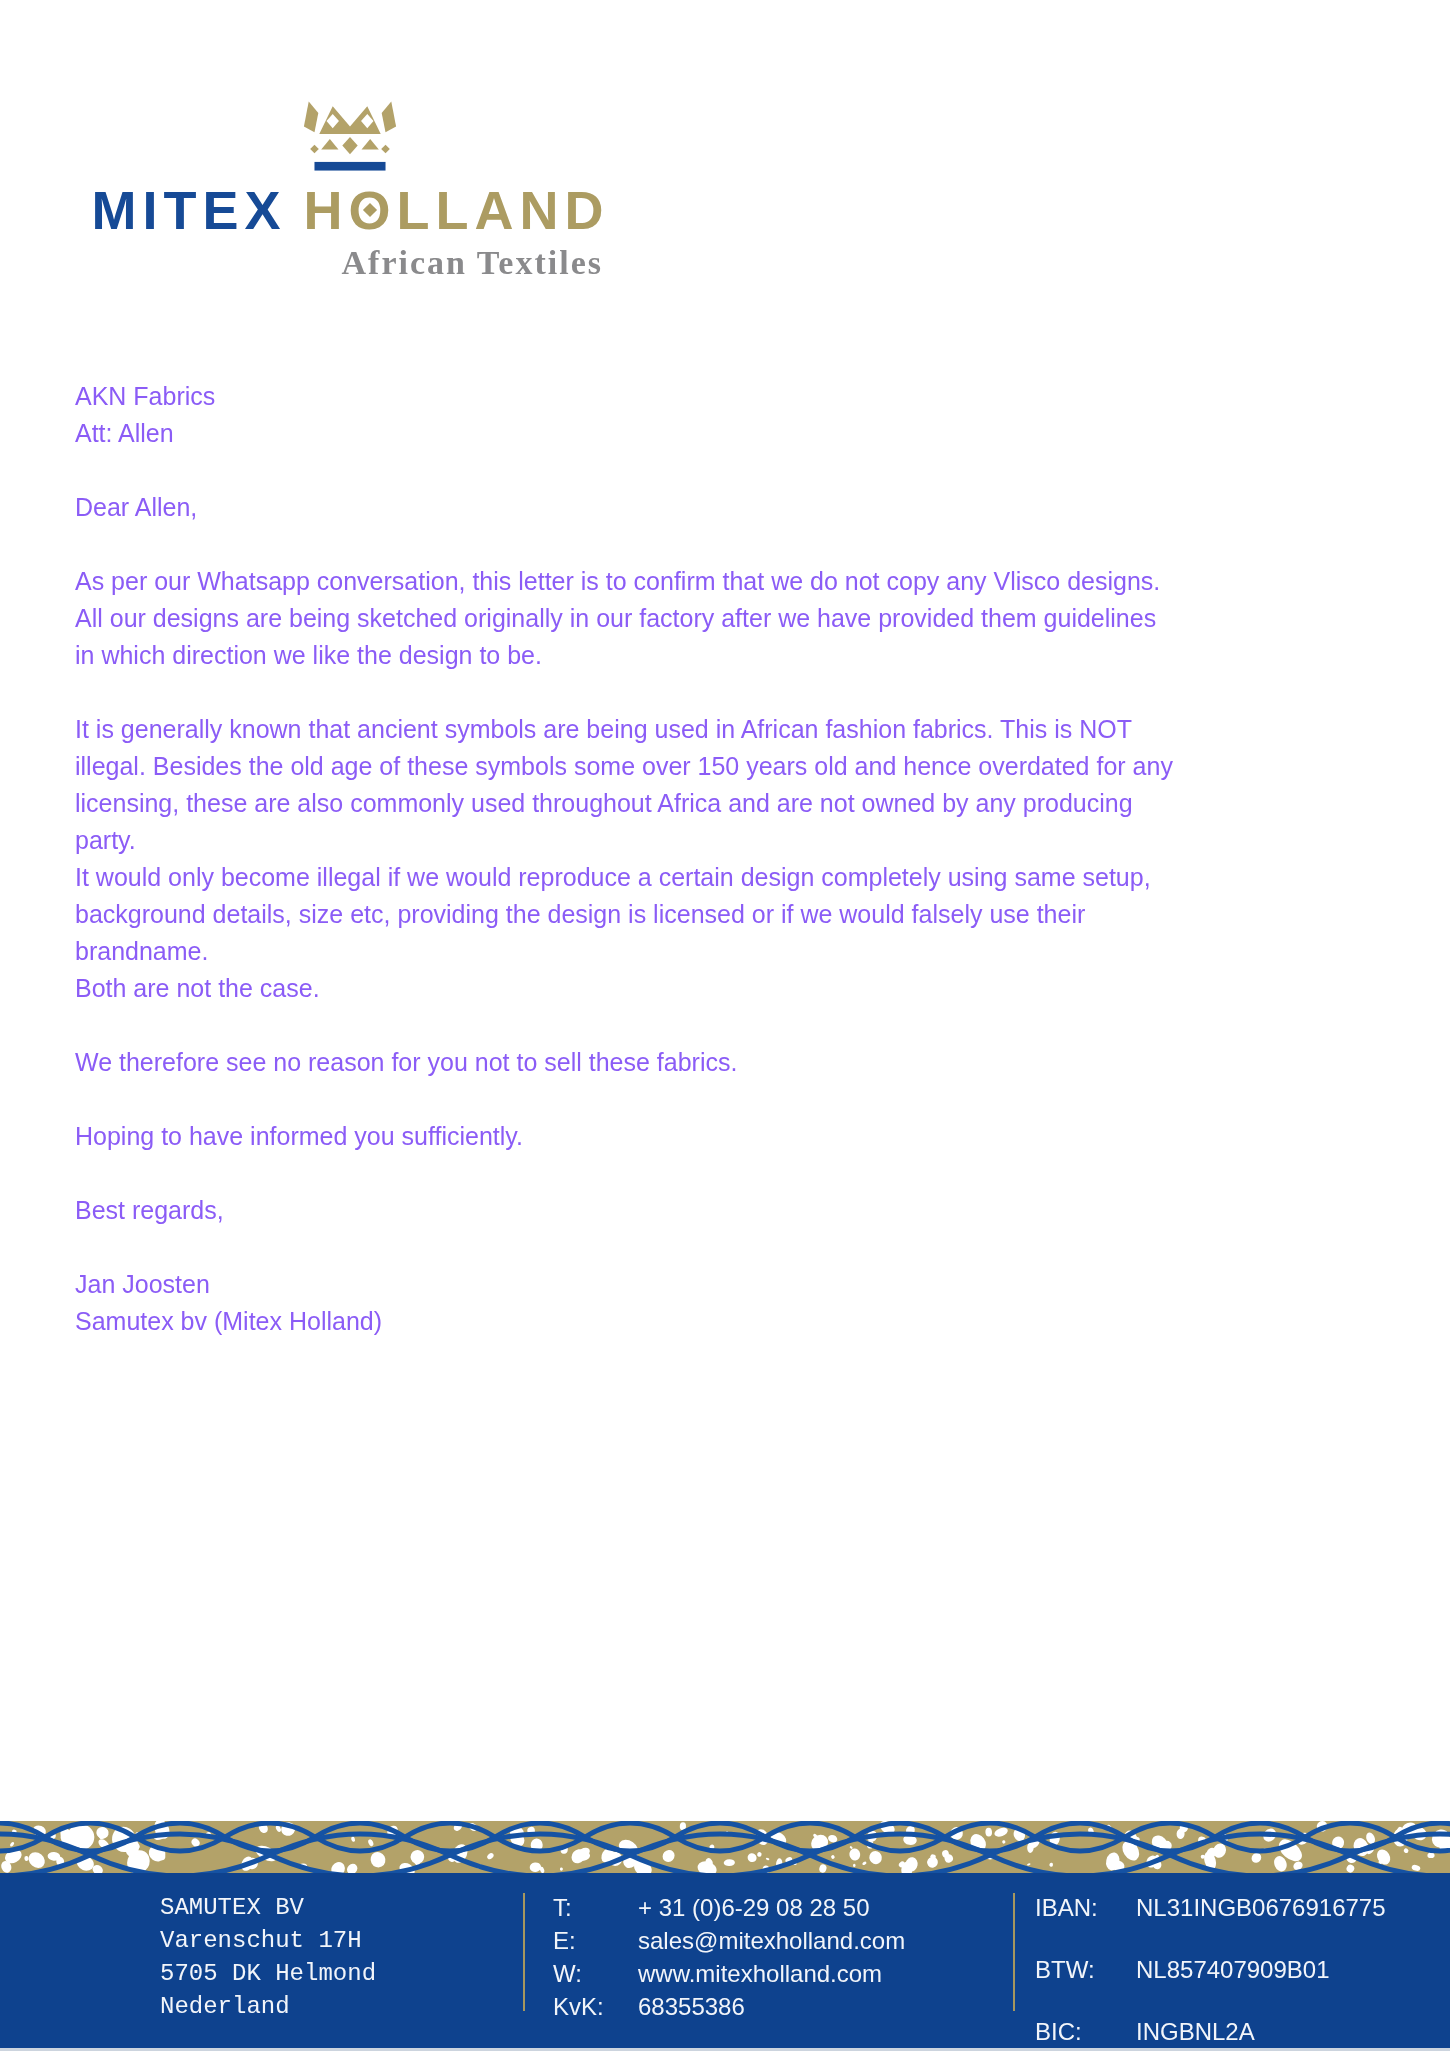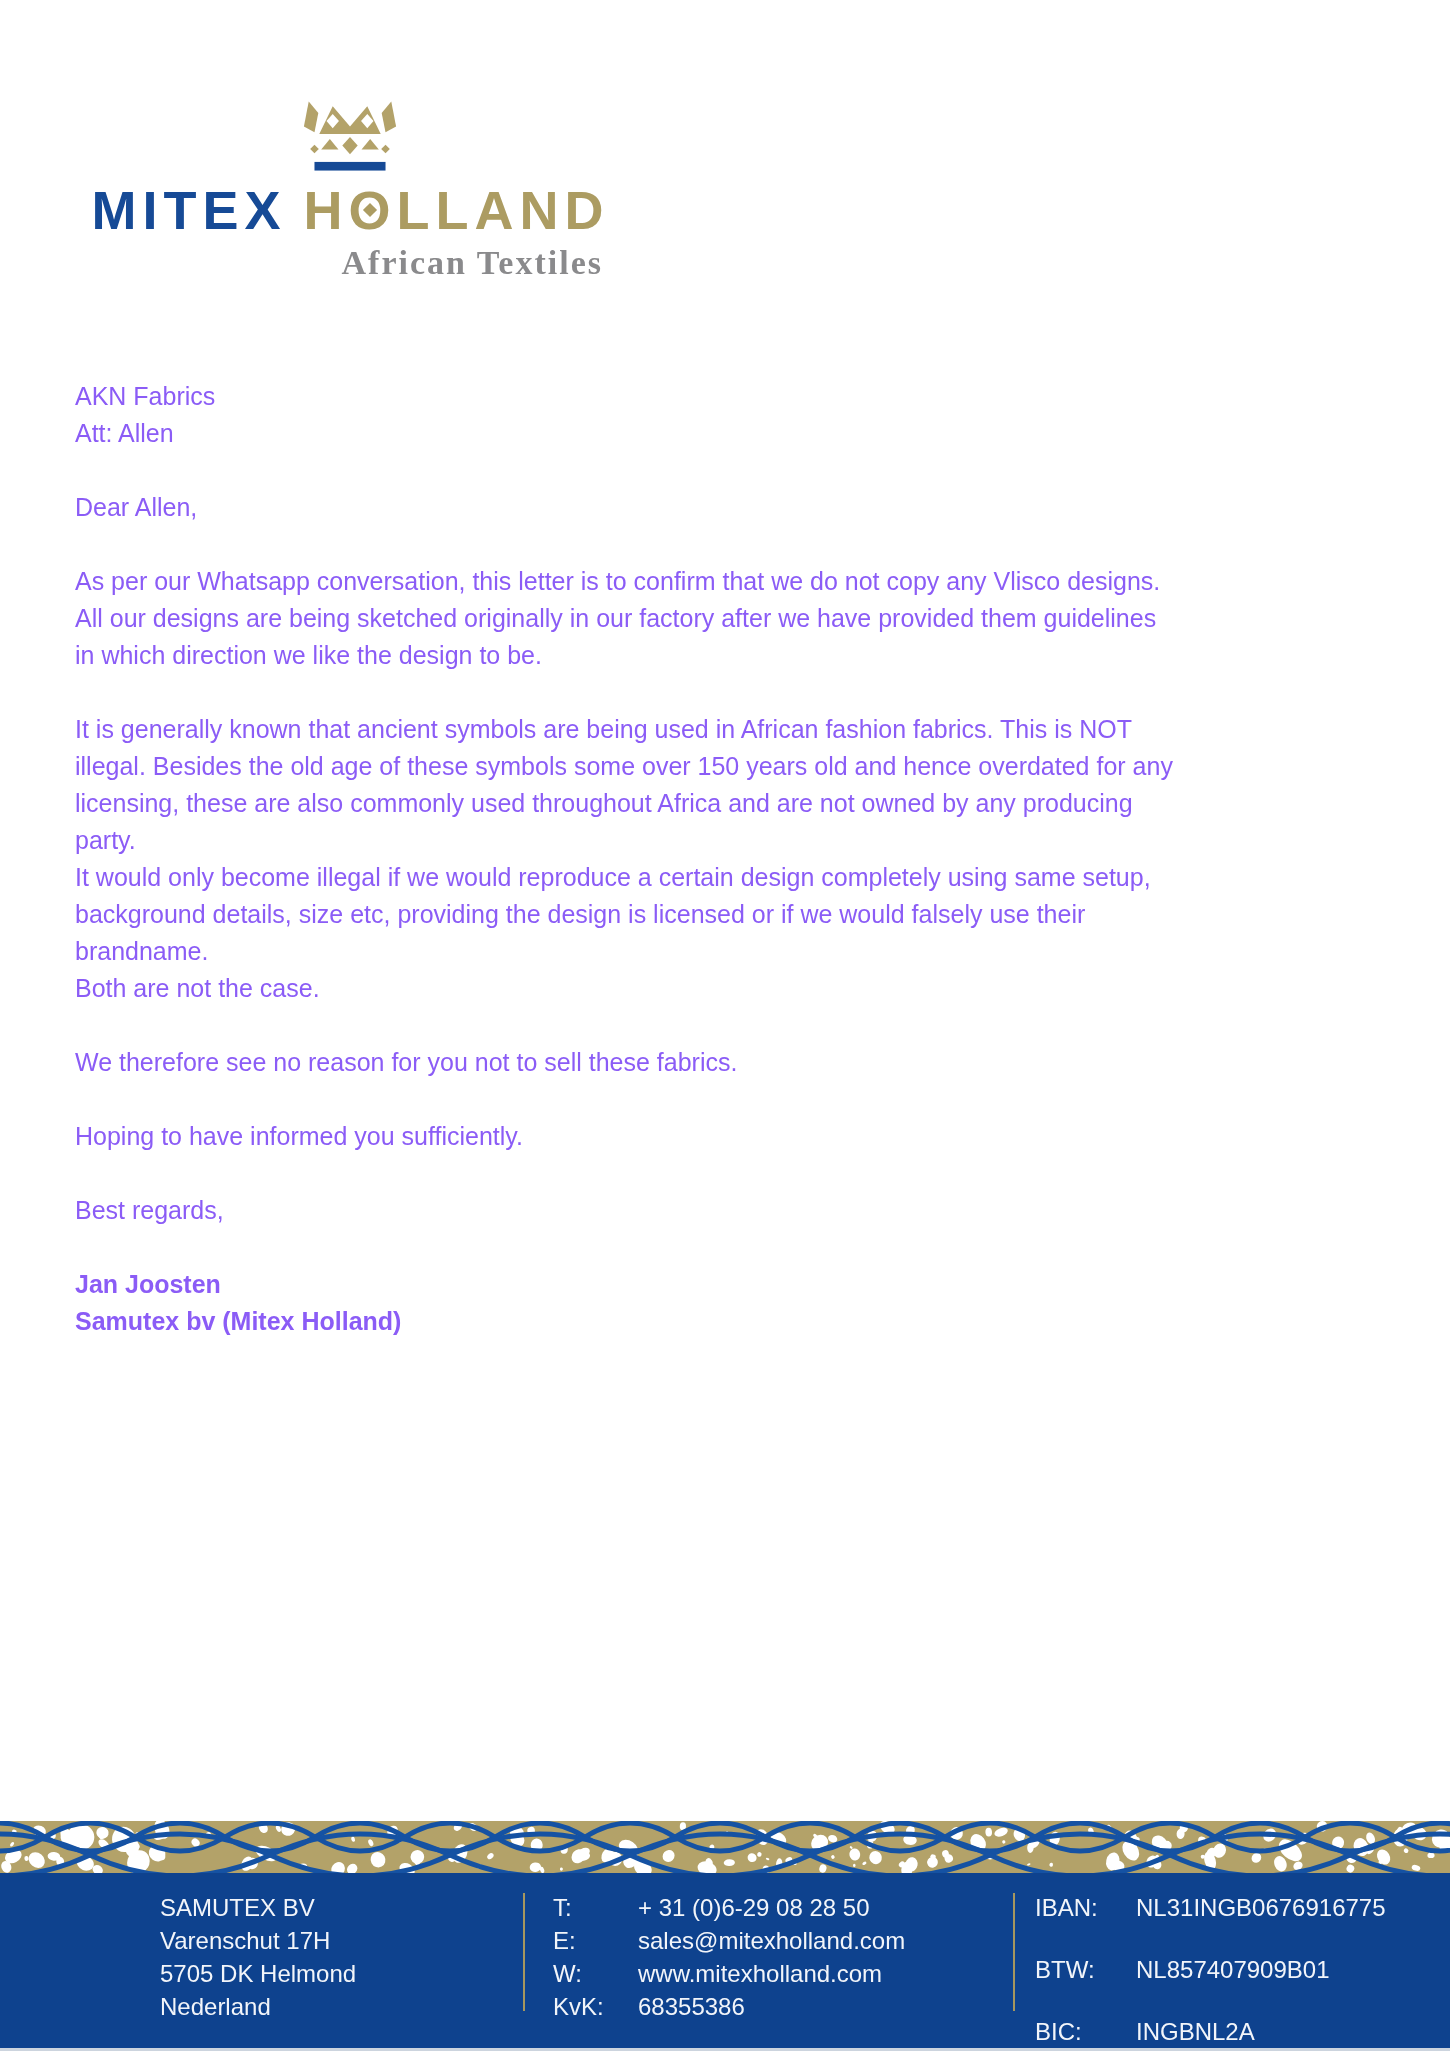--- a/index.html
+++ b/index.html
@@ -19,27 +19,27 @@
             background:#ac9c62;transform:rotate(45deg);}
   .tagline{position:absolute;left:98px;top:244px;width:505px;text-align:right;
            font-family:"Liberation Serif",serif;font-weight:700;font-size:34px;
            letter-spacing:2px;color:#8a8a8c;}
 
   
   .letter{position:absolute;left:75px;top:378px;width:1340px;
           font-size:25px;line-height:37px;color:#8b5cf6;}
   .letter p{margin:0 0 37px 0;white-space:pre-line;}
   .letter p.gap-2{margin-bottom:74px;}
-  .letter p:last-child{margin-bottom:16px;font-weight:bold;}
+  .letter p:last-child{margin-bottom:16px;}
 
   
   .pattern-band{position:absolute;left:0;top:1821px;width:1450px;height:52px;display:block;}
   .footer{position:absolute;left:0;top:1873px;width:1450px;height:178px;background:#0e428e;
           color:#f2f5fa;font-size:24px;line-height:33px;}
-  .f-company{position:absolute;left:160px;top:18px;}
+  .f-company{position:absolute;left:160px;top:18px;font-family:Liberation Mono, monospace;}
   .f-divider{position:absolute;top:20px;width:2px;height:118px;background:#a6975f;}
   .f-div1{left:523px;} .f-div2{left:1013px;}
   .f-grid{position:absolute;top:18px;display:grid;grid-auto-rows:33px;}
   .f-contact{left:553px;grid-template-columns:85px auto;}
   .f-reg{left:1035px;grid-template-columns:72px auto;gap:29px;}
   .bottom-edge{position:absolute;left:0;bottom:0;width:1450px;height:3px;background:#ccd4de;}
 </style>
 </head>
 <body>
 

